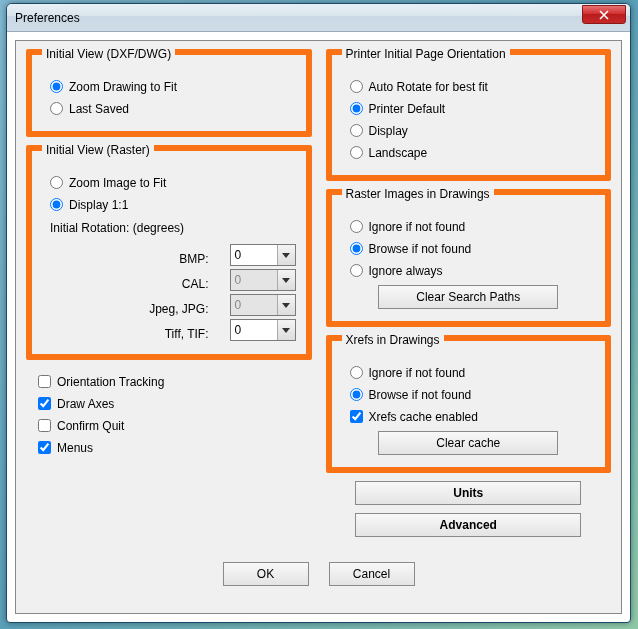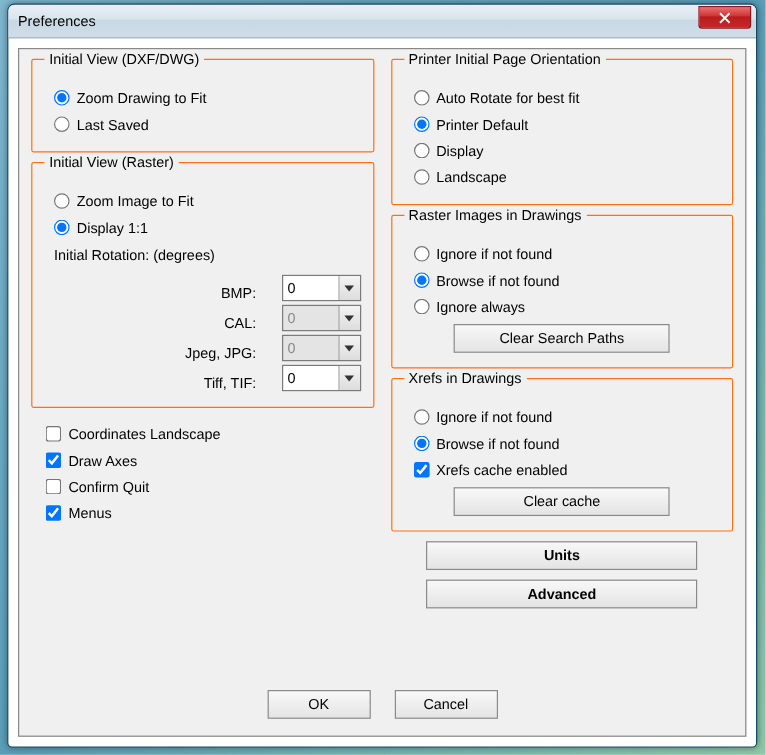--- a/index.html
+++ b/index.html
@@ -52,21 +52,21 @@
   background: #f0f0f0;
   border: 1px solid #888;
 }
 .columns {
   display: flex;
   padding: 8px 10px 0 10px;
   gap: 14px;
 }
 .col { flex: 1; }
 .fieldset {
-  border: 1px solid #f97316;
+  border: 6px solid #f97316;
   border-radius: 2px;
   padding: 8px 10px 10px 10px;
   margin-bottom: 8px;
   position: relative;
 }
 .legend {
   position: relative;
   top: -16px;
   background: #f0f0f0;
   padding: 0 4px;
@@ -130,21 +130,21 @@
 .btn:disabled {
   color: #a0a0a0;
   cursor: default;
   background: linear-gradient(#f4f4f4,#eaeaea);
 }
 .btn-wide { width: 226px; display: block; margin: 6px auto 0 auto; }
 .btn-mid { width: 180px; display: block; margin: 2px auto; }
 .right-extra .btn-wide { width: 226px; margin-top: 8px; font-weight: bold; }
 .bottom-bar {
   position: absolute;
-  bottom: 14px;
+  bottom: 27px;
   left: 0; right: 0;
   display: flex;
   justify-content: center;
   gap: 20px;
 }
 .bottom-bar .btn { width: 86px; }
 .static-text { padding: 4px 0 6px 8px; }
 </style>
 </head>
 <body>
@@ -227,21 +227,21 @@
                     <div class="triangle"></div>
                   </div>
                 </div>
               </div>
             </div>
         </div>
 
         <div class="checks-block" id="checkbox-block">
             <div class="check-row">
               <input type="checkbox" style="">
-              <span>Coordinates Landscape</span>
+              <span>Orientation Tracking</span>
             </div>
             <div class="check-row">
               <input type="checkbox" checked="" style="">
               <span>Draw Axes</span>
             </div>
             <div class="check-row">
               <input type="checkbox" style="">
               <span>Confirm Quit</span>
             </div>
             <div class="check-row">

